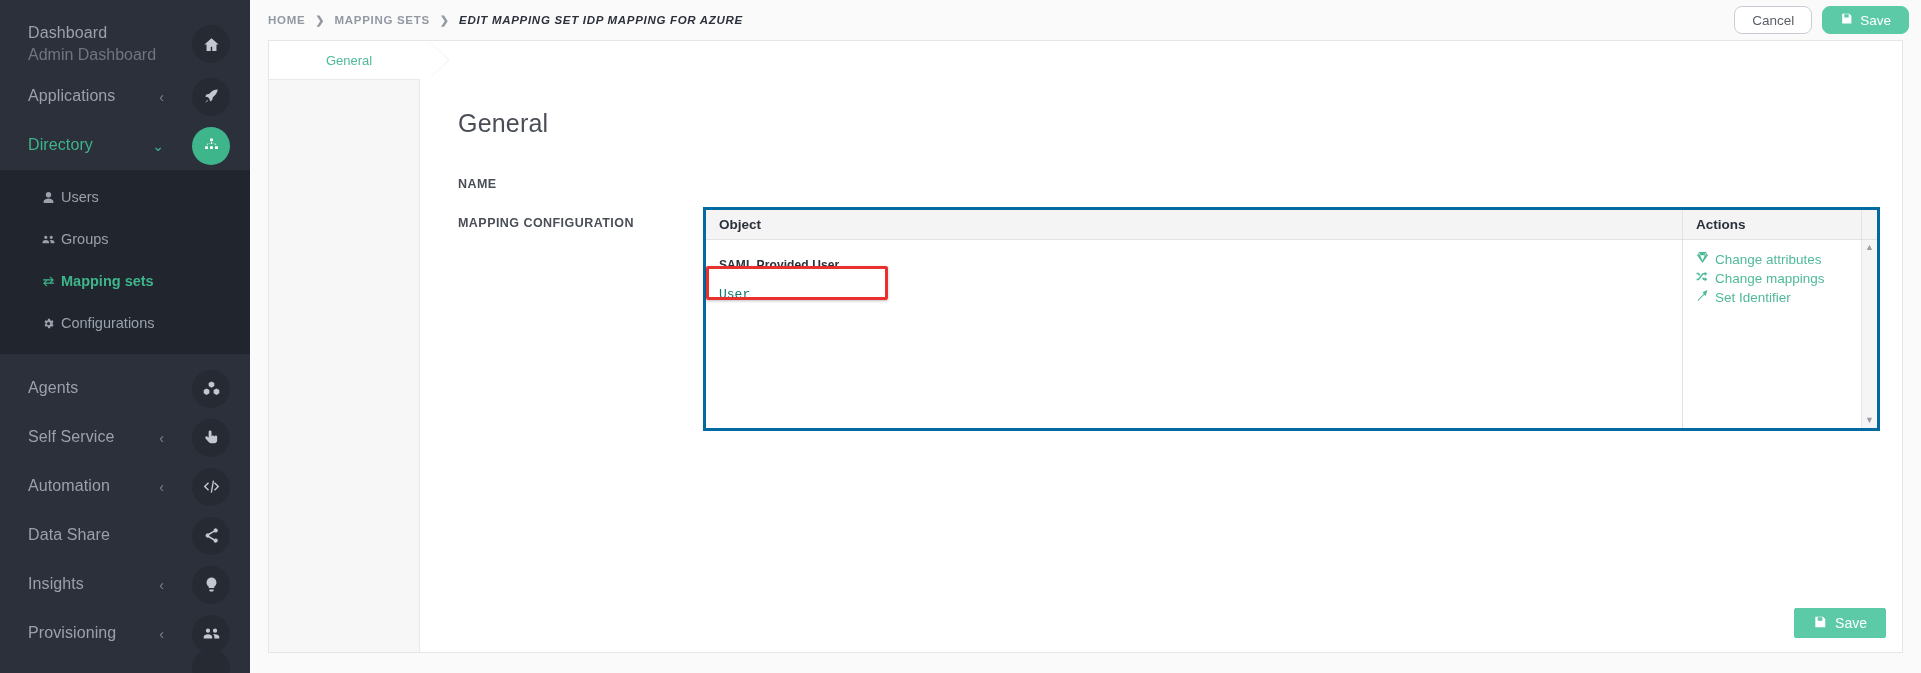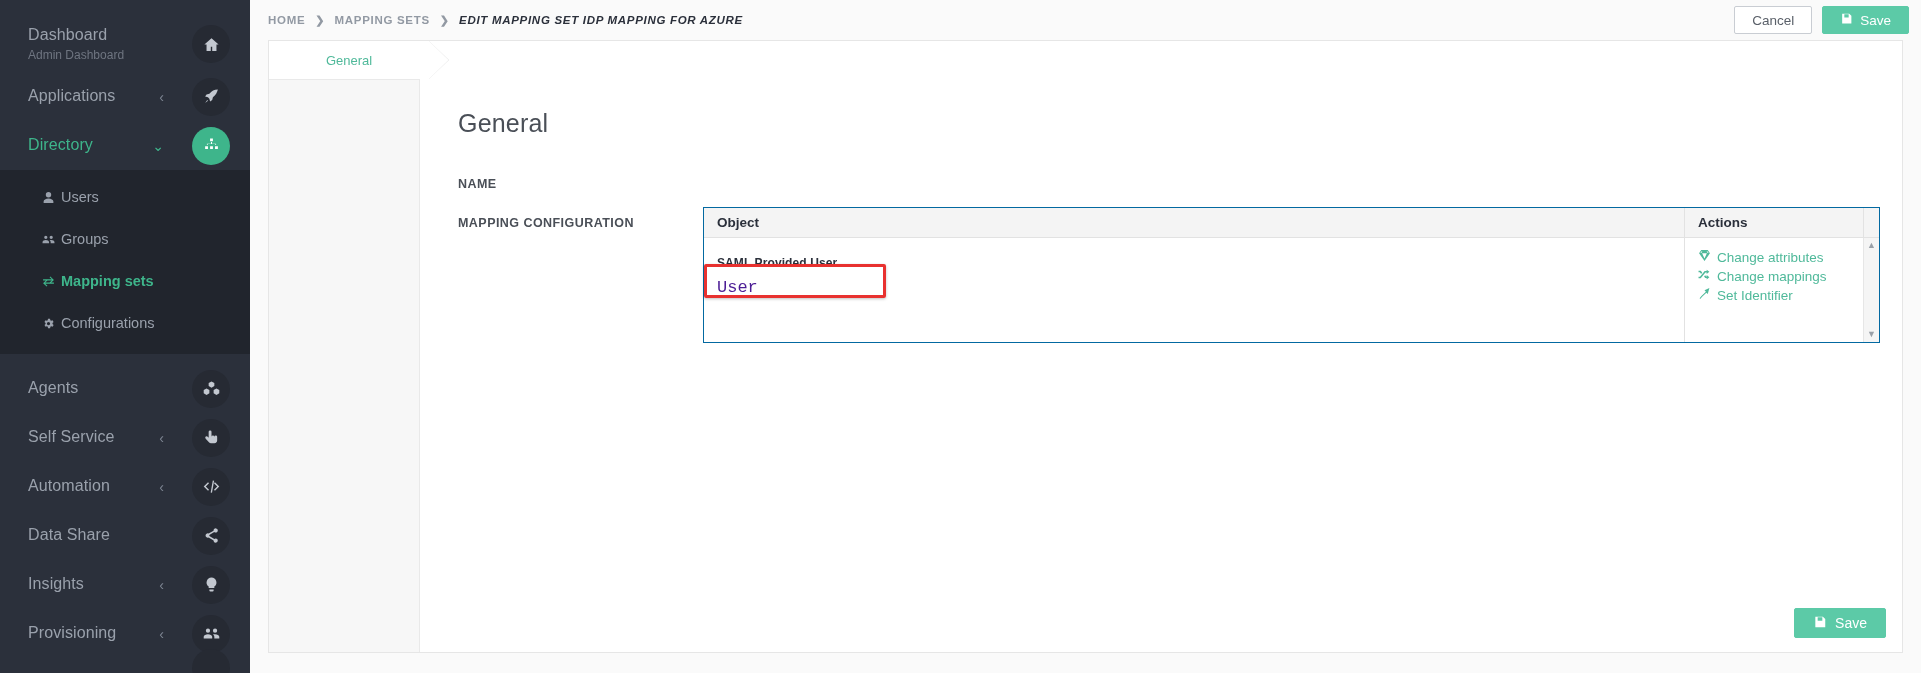--- a/index.html
+++ b/index.html
@@ -24,21 +24,21 @@
     height: 49px;
     display: flex;
     align-items: center;
     padding-left: 28px;
     cursor: pointer;
   }
   .nav-item.tall { height: 56px; flex-direction: column; align-items: flex-start; justify-content: center; }
   .nav-label {
     font-size: 16px; color: #9aa1ac; letter-spacing: .1px; line-height: 1.15;
   }
-  .nav-sublabel { font-size: 12px; color: #6f7581; margin-top: 3px; }
+  .nav-sublabel { font-size: 16px; color: #6f7581; margin-top: 3px; }
   .nav-item.active .nav-label { color: #3eb58b; }
   .nav-caret {
     position: absolute; right: 86px; top: 50%; transform: translateY(-50%);
     color: #7d8592; font-size: 14px; line-height: 1;
   }
   .nav-caret.down { color: #3eb58b; }
   .nav-bubble {
     position: absolute; right: 20px; top: 50%; transform: translateY(-50%);
     width: 38px; height: 38px; border-radius: 50%;
     background: #262a33;
@@ -76,21 +76,21 @@
   }
   .crumbs { display: flex; align-items: center; gap: 10px; }
   .crumb { font-size: 11.5px; letter-spacing: .7px; color: #9299a3; font-weight: bold; cursor: pointer; }
   .crumb.current { color: #2b303b; cursor: default; font-style: italic; }
   .crumb-sep { color: #9299a3; font-size: 11px; font-weight: bold; }
 
   .topbar-actions { position: absolute; right: 12px; top: 6px; display: flex; gap: 10px; }
   .btn {
     height: 28px; padding: 0 17px;
     display: inline-flex; align-items: center; justify-content: center; gap: 7px;
-    font-size: 13.5px; border-radius: 2px; cursor: pointer;
+    font-size: 13.5px; border-radius: 8px; cursor: pointer;
     border: 1px solid #c9cdd3; background: #ffffff; color: #5a6069;
     white-space: nowrap;
   }
   .btn-primary { background: #5ccaa7; border-color: #5ccaa7; color: #ffffff; }
   .btn svg { width: 13px; height: 13px; fill: currentColor; }
 
   .page-wrap { position: absolute; left: 18px; top: 40px; right: 18px; bottom: 20px; }
   .card {
     background: #ffffff;
     border: 1px solid #e6e6e6;
@@ -137,40 +137,40 @@
   .text-input {
     width: 100%; height: 32px;
     border: 1px solid #e2e2e2; border-radius: 2px;
     background: #fbfbfb;
     padding: 0 12px; font-size: 14px; color: #3a3f47;
     font-family: "Liberation Sans", sans-serif;
   }
   .text-input::placeholder { color: #b4b8bd; }
 
   .tablebox {
-    width: 100%; height: 136px;
-    border: 1px solid #0369a1;
+    width: 100%; height: 224px;
+    border: 3px solid #0369a1;
     background: #ffffff;
     display: flex; flex-direction: column;
     position: relative;
   }
   .thead { display: flex; height: 30px; background: #f4f4f4; border-bottom: 1px solid #e2e2e2; }
   .th {
     display: flex; align-items: center;
     font-size: 13.5px; font-weight: bold; color: #2b303b;
     padding-left: 13px;
   }
   .th-object { flex: 1; border-right: 1px solid #e2e2e2; }
   .th-actions { width: 178px; min-width: 178px; }
   .th-pad { width: 16px; min-width: 16px; border-left: 1px solid #e2e2e2; }
 
   .tbody { flex: 1; display: flex; min-height: 0; }
   .td-object { flex: 1; padding: 18px 0 0 13px; border-right: 1px solid #e2e2e2; }
   .obj-title { font-size: 12px; font-weight: bold; color: #2b303b; letter-spacing: .1px; }
-  .obj-sub { font-size: 17px; color: #4c1d95; margin-top: 8px; font-family: "Liberation Mono", monospace; }
+  .obj-sub { font-size: 13px; color: #0f766e; margin-top: 15px; font-family: "Liberation Mono", monospace; }
   .td-actions {
     width: 178px; min-width: 178px;
     padding: 10px 0 0 13px;
   }
   .action-link {
     display: flex; align-items: center; gap: 6px;
     font-size: 13.5px; color: #4fb99a; cursor: pointer;
     height: 18px; margin-bottom: 1px;
   }
   .action-link svg { width: 13px; height: 13px; fill: currentColor; flex: none; }

